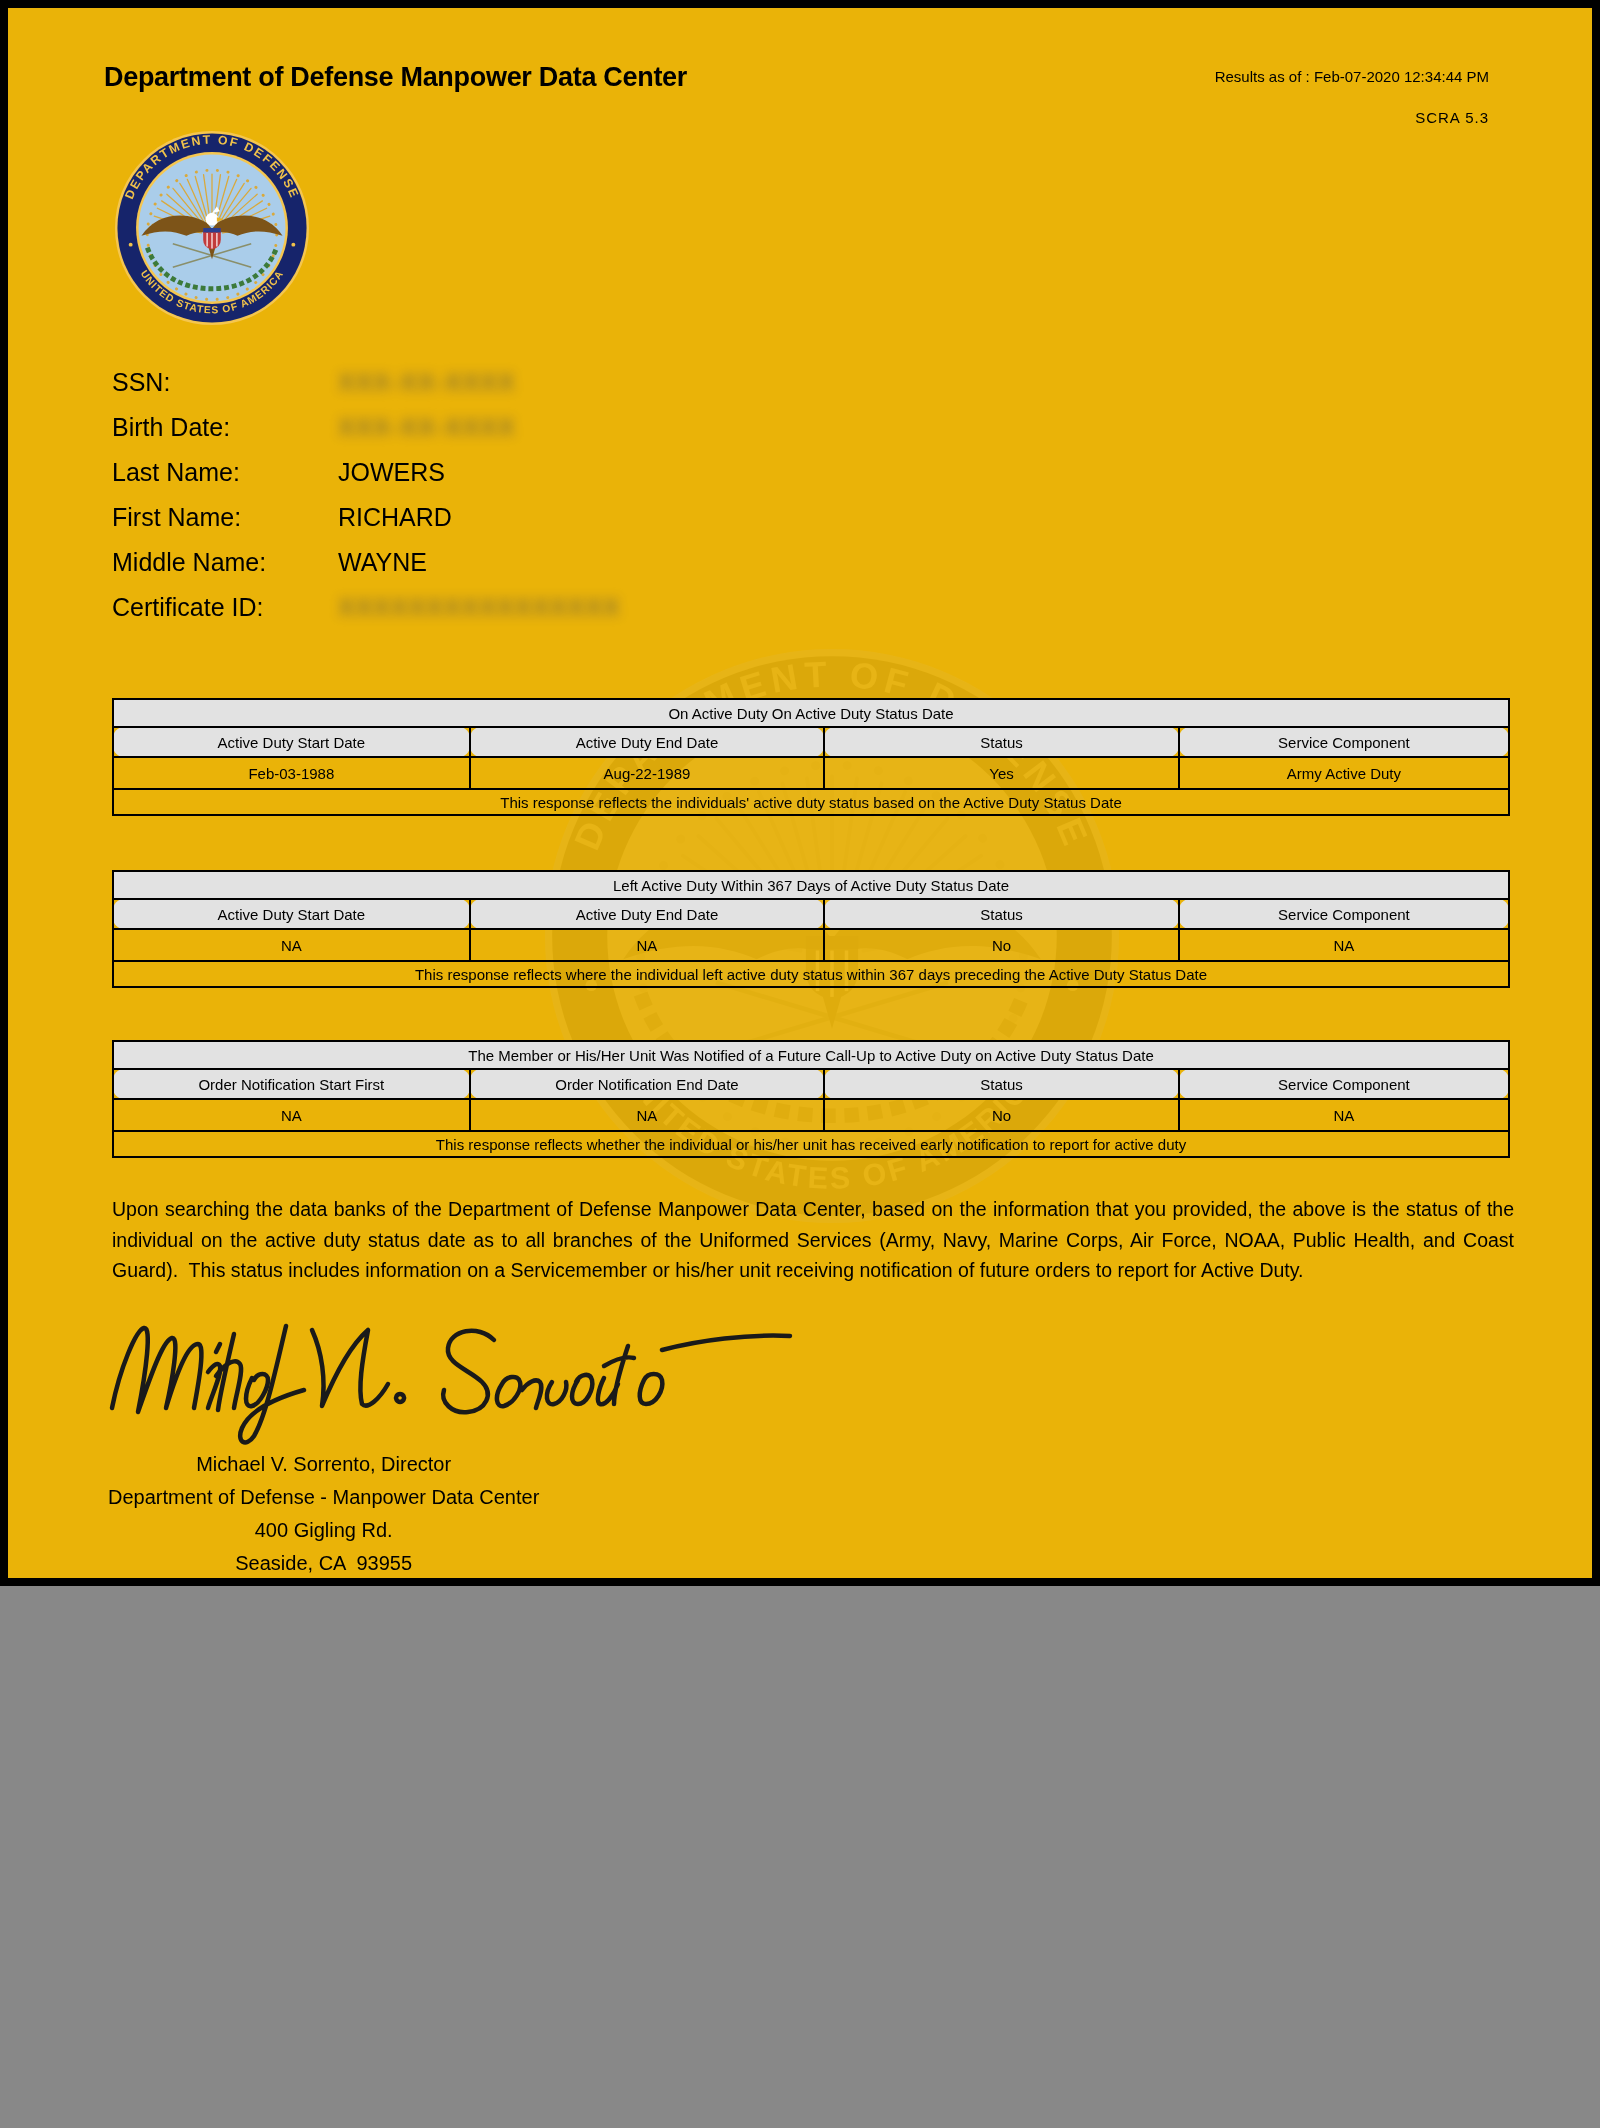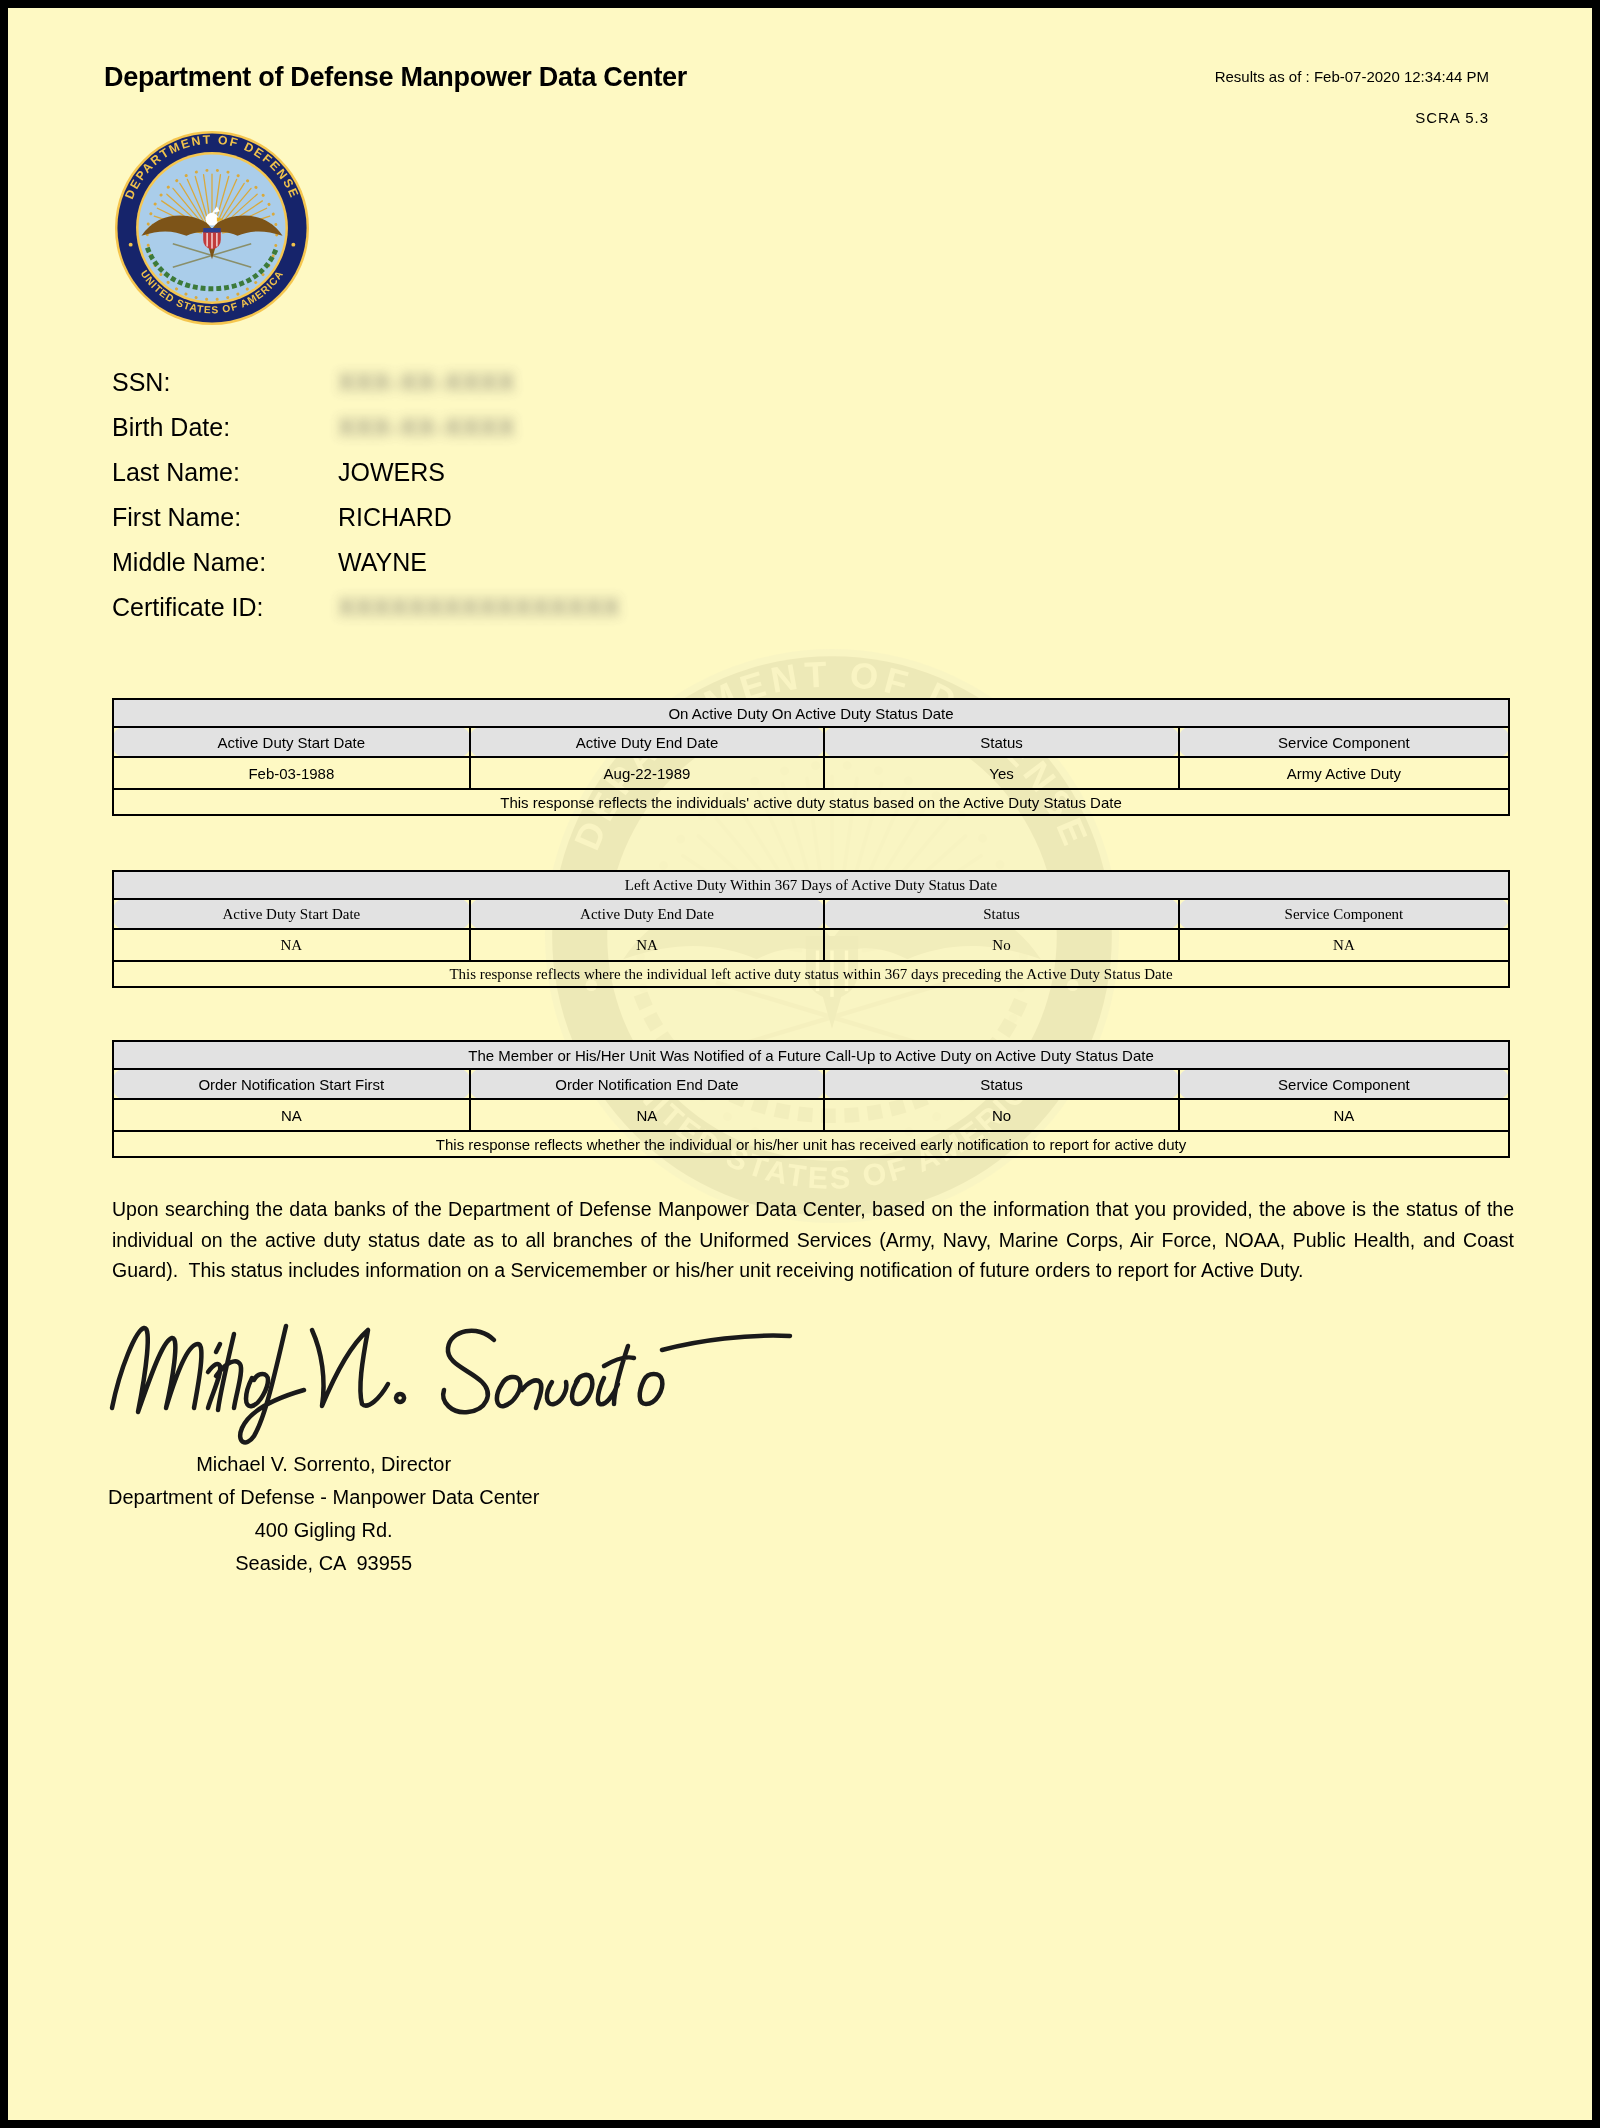--- a/index.html
+++ b/index.html
@@ -1,18 +1,18 @@
 <!DOCTYPE html>
 <html><head>
 <meta charset="utf-8">
 <style>
   html,body { margin:0; padding:0; background:#888; }
   .page {
-    position:relative; width:1600px; height:2128px;
-    background:#fef9c3; box-sizing:border-box;
+    position:relative; width:1600px; height:1586px;
+    background:#eab308; box-sizing:border-box;
     border:8px solid #000;
     font-family:"Liberation Sans", sans-serif; color:#000;
     overflow:hidden;
   }
   .agency {
     position:absolute; left:96px; top:54px;
     font-size:27px; font-weight:700; letter-spacing:-0.3px;
   }
   .results {
     position:absolute; right:103px; top:60px;
@@ -40,21 +40,21 @@
   .duty-table {
     position:absolute; left:104px; width:1398px;
     border-collapse:collapse; table-layout:fixed;
     font-size:15px; text-align:center; color:#000;
   }
   .duty-table td { border:2px solid #000; padding:0 21px; vertical-align:middle; overflow:hidden; }
   .t-title td { background:#e2e2e2; height:26px; }
   .t-head td  { background:#e2e2e2; height:28px;border-radius:11px; }
   .t-data td  { background:transparent; height:30px; }
   .t-note td  { background:transparent; height:24px; }
-  .tbl-1 { top:690px; } .tbl-2 { top:862px;font-family:Liberation Serif, serif; } .tbl-3 { top:1032px; }
+  .tbl-1 { top:690px; } .tbl-2 { top:862px; } .tbl-3 { top:1032px; }
   .body-par {
     position:absolute; left:104px; top:1186px; width:1402px;
     font-size:19.5px; line-height:30.5px; margin:0;
     text-align:justify; white-space:pre-wrap;
   }
   .signature { position:absolute; left:92px; top:1288px; }
   .addr {
     position:absolute; left:100px; top:1440px;
     font-size:20px; line-height:33px;
   }

